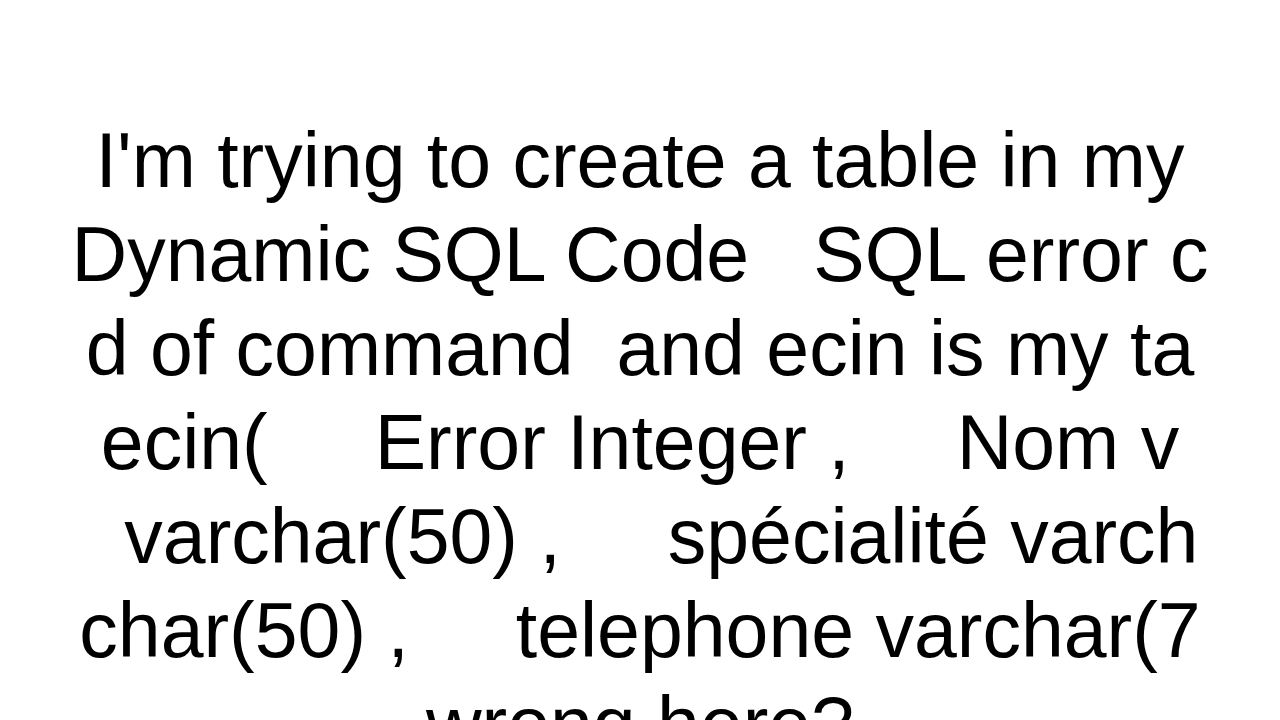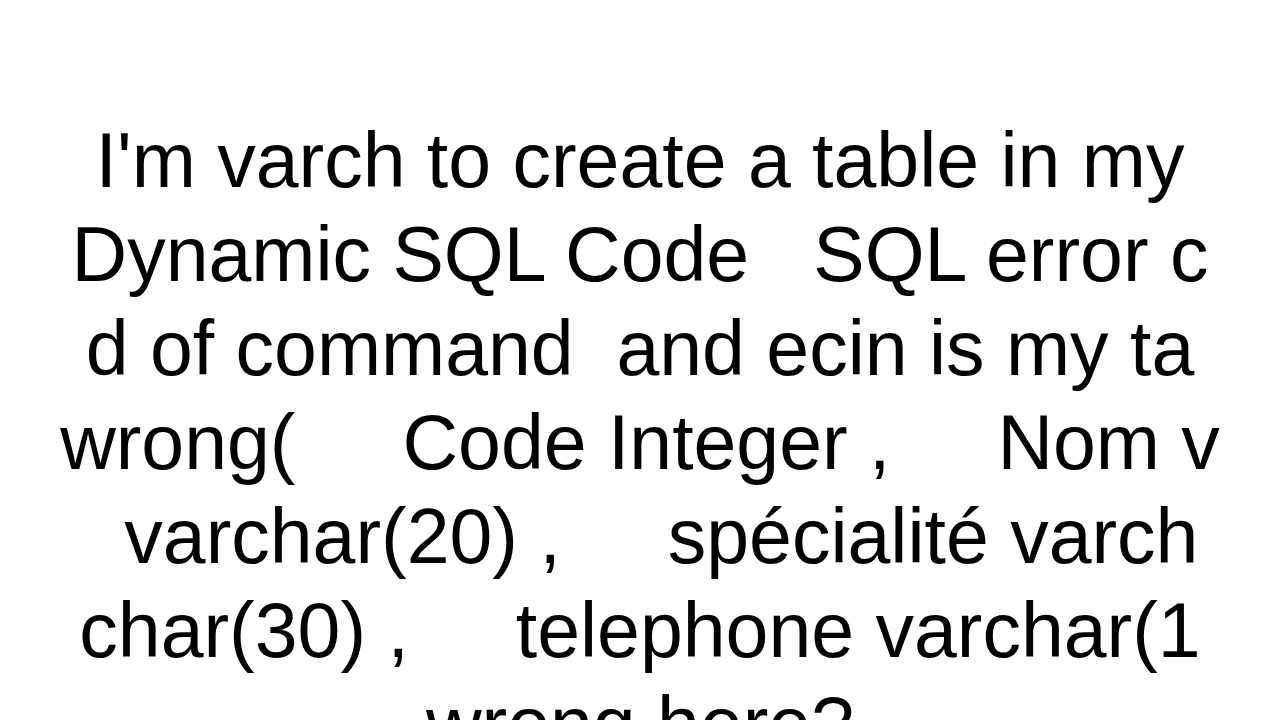--- a/index.html
+++ b/index.html
@@ -22,20 +22,20 @@
       position: absolute;
       left: 50%;
       transform: translateX(-50%);
       top: 20px;
     }
   </style>
 </head>
 <body>
 
 <div class="text-container">
-<span>I'm varch to create a table in my</span>
+<span>I'm trying to create a table in my</span>
 <span>Dynamic SQL Code   SQL error c</span>
 <span>d of command  and ecin is my ta</span>
-<span>wrong(     Code Integer ,     Nom v</span>
-<span>  varchar(20) ,     spécialité varch</span>
-<span>char(30) ,     telephone varchar(1</span>
+<span>ecin(     Error Integer ,     Nom v</span>
+<span>  varchar(50) ,     spécialité varch</span>
+<span>char(50) ,     telephone varchar(7</span>
 <span>wrong here?</span>
 </div>
 
 </body></html>

